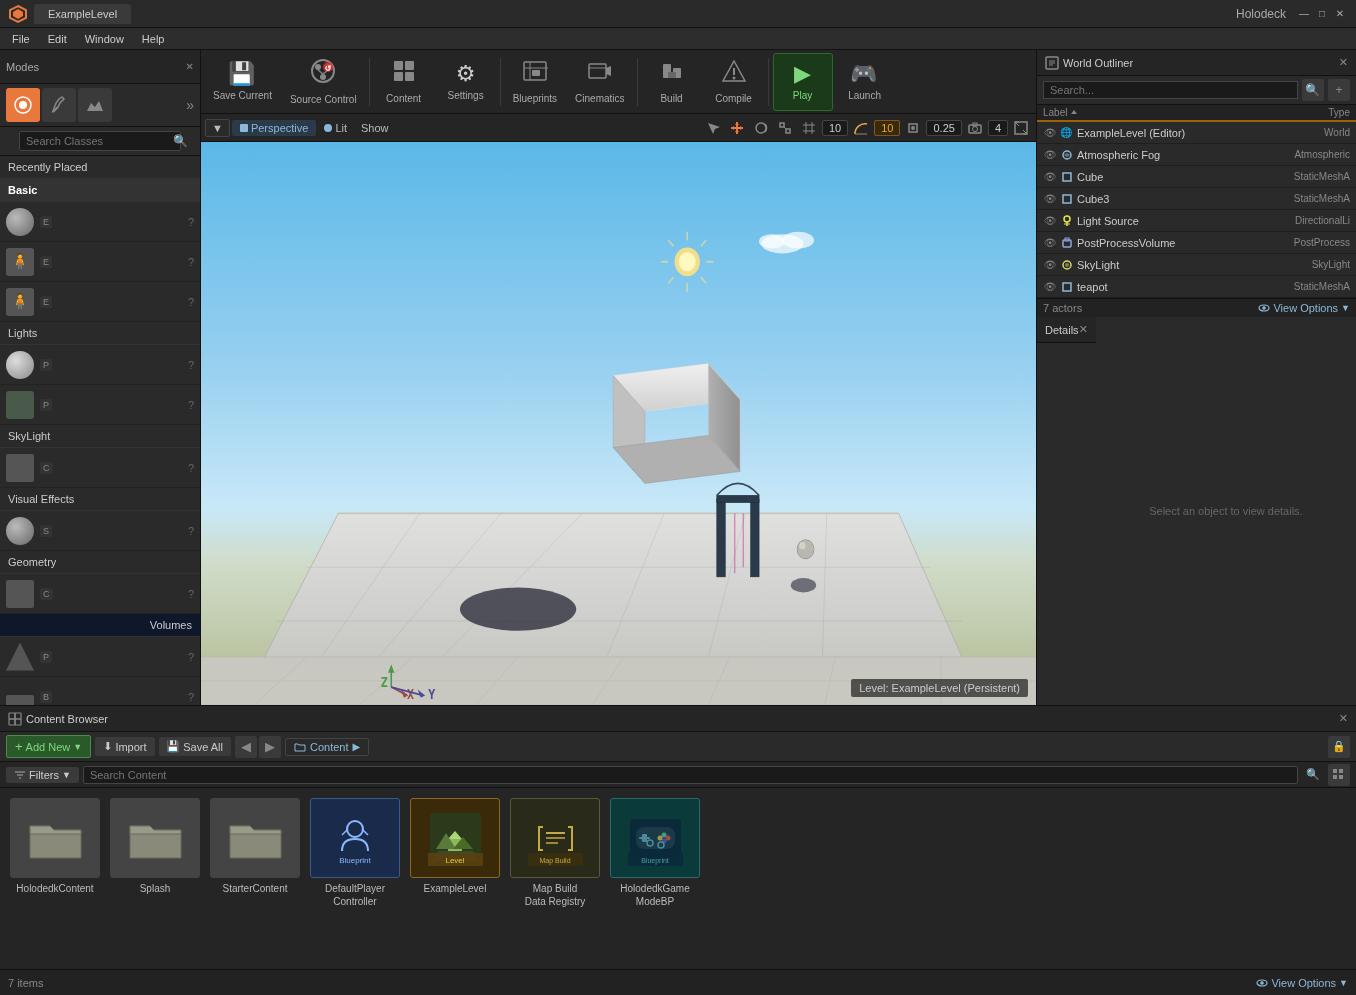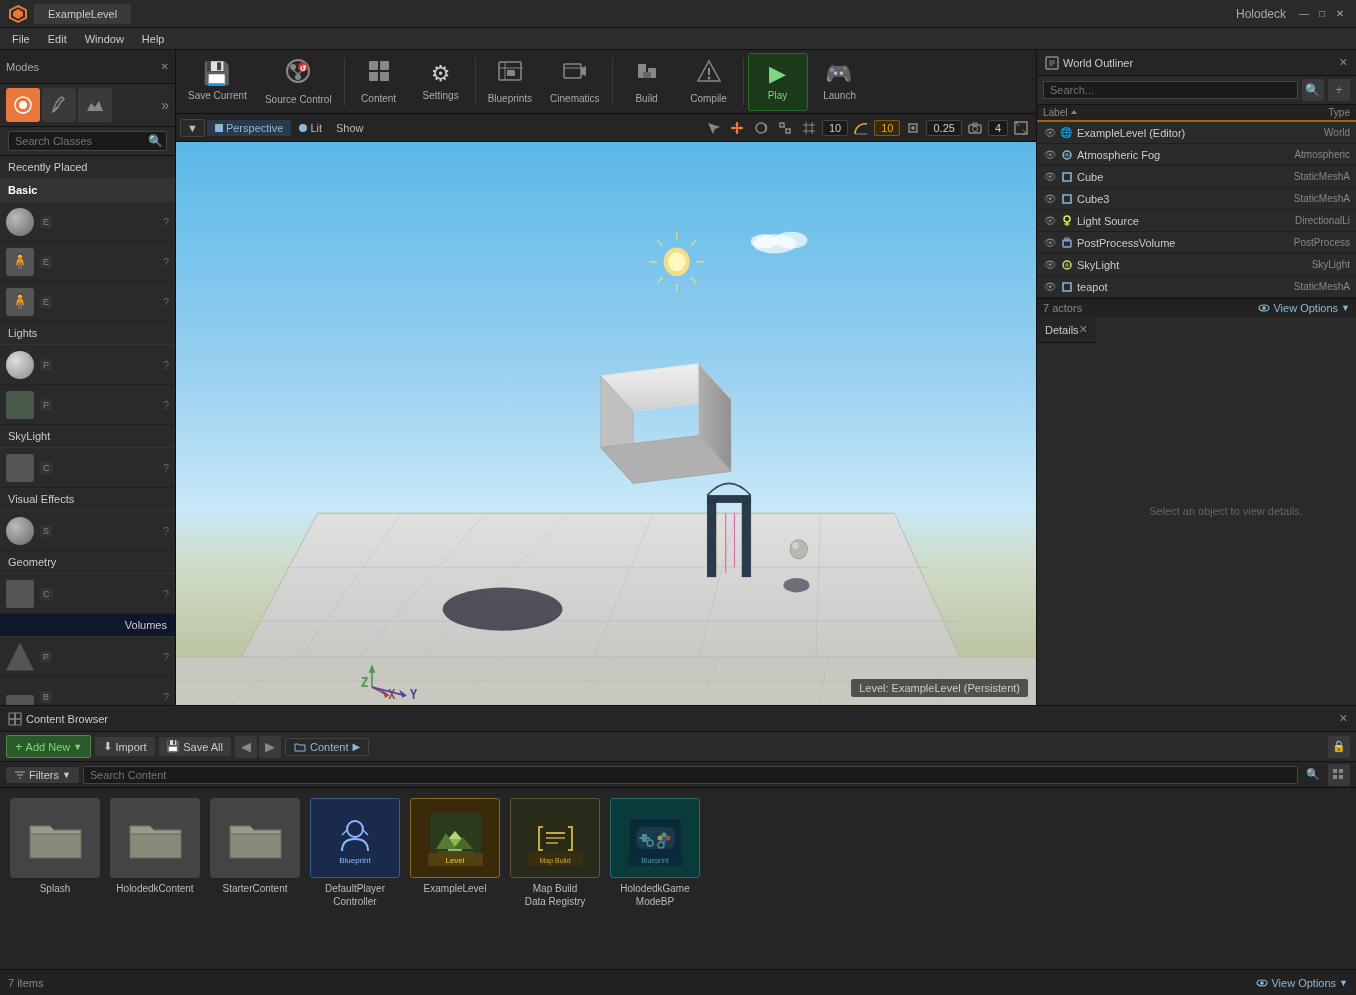--- a/index.html
+++ b/index.html
@@ -6,21 +6,21 @@
     body { width: 1356px; height: 995px; background: #1a1a1a; font-family: 'Segoe UI', Arial, sans-serif; font-size: 11px; color: #ccc; overflow: hidden; }
 
     
     #titlebar { height: 28px; background: #2a2a2a; display: flex; align-items: center; padding: 0 8px; border-bottom: 1px solid #111; }
 
     
     #menubar { height: 22px; background: #2d2d2d; display: flex; align-items: center; padding: 0 4px; gap: 2px; border-bottom: 1px solid #111; }
     #menubar span { padding: 2px 8px; cursor: pointer; font-size: 11px; color: #ccc; }
 
     
-    #left-panel { width: 176px; background: #2a2a2a; border-right: 1px solid #111; display: flex; flex-direction: column; flex-shrink: 0; }
+    #left-panel { width: 201px; background: #2a2a2a; border-right: 1px solid #111; display: flex; flex-direction: column; flex-shrink: 0; }
 
     
     #modes-bar { height: 34px; background: #252525; display: flex; align-items: center; padding: 0 6px; border-bottom: 1px solid #111; }
     #modes-icons { display: flex; align-items: center; gap: 2px; padding: 4px 6px; background: #2a2a2a; border-bottom: 1px solid #111; }
 
     
     .place-category { padding: 4px 8px; background: #252525; border-bottom: 1px solid #333; cursor: pointer; font-size: 11px; color: #bbb; }
 
     
     #toolbar { height: 64px; background: #252525; display: flex; align-items: center; padding: 0 4px; gap: 2px; border-bottom: 1px solid #111; flex-shrink: 0; }
@@ -148,21 +148,21 @@
         </svg>
       </div>
       <div style="width:34px;height:34px;background:#3a3a3a;border-radius:3px;display:flex;align-items:center;justify-content:center;cursor:pointer;">
         <svg width="20" height="16" viewBox="0 0 20 16">
           <path d="M2,14 L6,6 L10,10 L14,4 L18,14 Z" fill="#888"></path>
         </svg>
       </div>
       <div style="margin-left:auto;cursor:pointer;color:#888;font-size:14px;">»</div>
     </div>
 
-    <div style="padding:4px 8px;background:#2a2a2a;border-bottom:1px solid #111;position:relative;">
+    <div style="padding:4px 19px;background:#2a2a2a;border-bottom:1px solid #111;position:relative;">
       <input type="text" style="width: 100%; background: rgb(26, 26, 26); border: 1px solid rgb(68, 68, 68); color: rgb(204, 204, 204); padding: 3px 24px 3px 6px; font-size: 11px; border-radius: 2px; outline: none;" placeholder="Search Classes">
       <span style="position:absolute;right:12px;top:50%;transform:translateY(-50%);color:#666;font-size:12px;">🔍</span>
     </div>
 
     <div style="overflow-y:auto;flex:1;">
       <div class="place-category" style="padding:5px 8px;background:#2a2a2a;border-bottom:1px solid #333;cursor:pointer;font-size:11px;color:#ccc;">Recently Placed</div>
       <div class="place-category" style="padding:5px 8px;background:#333;border-bottom:1px solid #333;cursor:pointer;font-size:11px;color:#fff;font-weight:bold;">Basic</div>
 
       <div style="display:flex;align-items:center;padding:3px 6px;border-bottom:1px solid #222;height:40px;cursor:pointer;">
         <div style="width:28px;height:28px;background:radial-gradient(circle at 35% 35%,#bbb,#666);border-radius:50%;margin-right:6px;flex-shrink:0;"></div>
@@ -744,31 +744,31 @@
   </div>
   <div id="cb-content">
 
     <div class="cb-item">
       <div class="cb-thumb folder">
         <svg width="55" height="45" viewBox="0 0 55 45">
           <path d="M2,10 L2,42 L53,42 L53,14 L26,14 L22,10 Z" fill="#8a8a7a" stroke="#6a6a5a" stroke-width="1"></path>
           <path d="M2,18 L53,18 L53,14 L26,14 L22,10 L2,10 Z" fill="#9a9a8a" stroke="#6a6a5a" stroke-width="1"></path>
         </svg>
       </div>
-      <span class="cb-label">Splash</span>
+      <span class="cb-label">HolodedkContent</span>
     </div>
 
     <div class="cb-item">
       <div class="cb-thumb folder">
         <svg width="55" height="45" viewBox="0 0 55 45">
           <path d="M2,10 L2,42 L53,42 L53,14 L26,14 L22,10 Z" fill="#8a8a7a" stroke="#6a6a5a" stroke-width="1"></path>
           <path d="M2,18 L53,18 L53,14 L26,14 L22,10 L2,10 Z" fill="#9a9a8a" stroke="#6a6a5a" stroke-width="1"></path>
         </svg>
       </div>
-      <span class="cb-label">HolodedkContent</span>
+      <span class="cb-label">Splash</span>
     </div>
 
     <div class="cb-item">
       <div class="cb-thumb folder">
         <svg width="55" height="45" viewBox="0 0 55 45">
           <path d="M2,10 L2,42 L53,42 L53,14 L26,14 L22,10 Z" fill="#8a8a7a" stroke="#6a6a5a" stroke-width="1"></path>
           <path d="M2,18 L53,18 L53,14 L26,14 L22,10 L2,10 Z" fill="#9a9a8a" stroke="#6a6a5a" stroke-width="1"></path>
         </svg>
       </div>
       <span class="cb-label">StarterContent</span>

